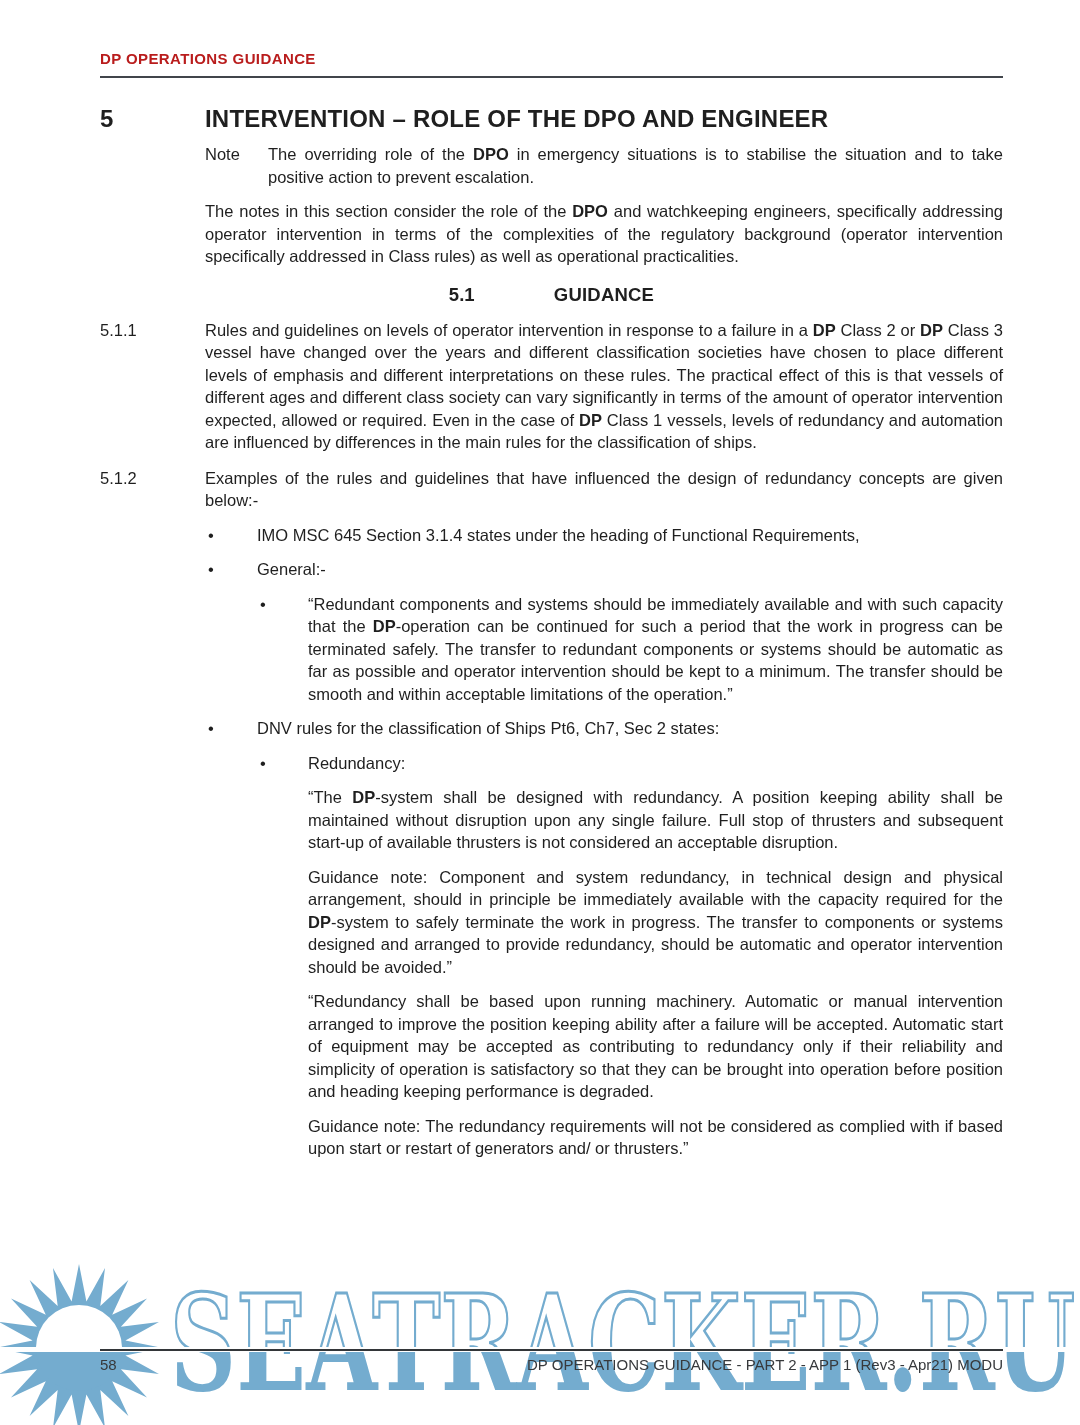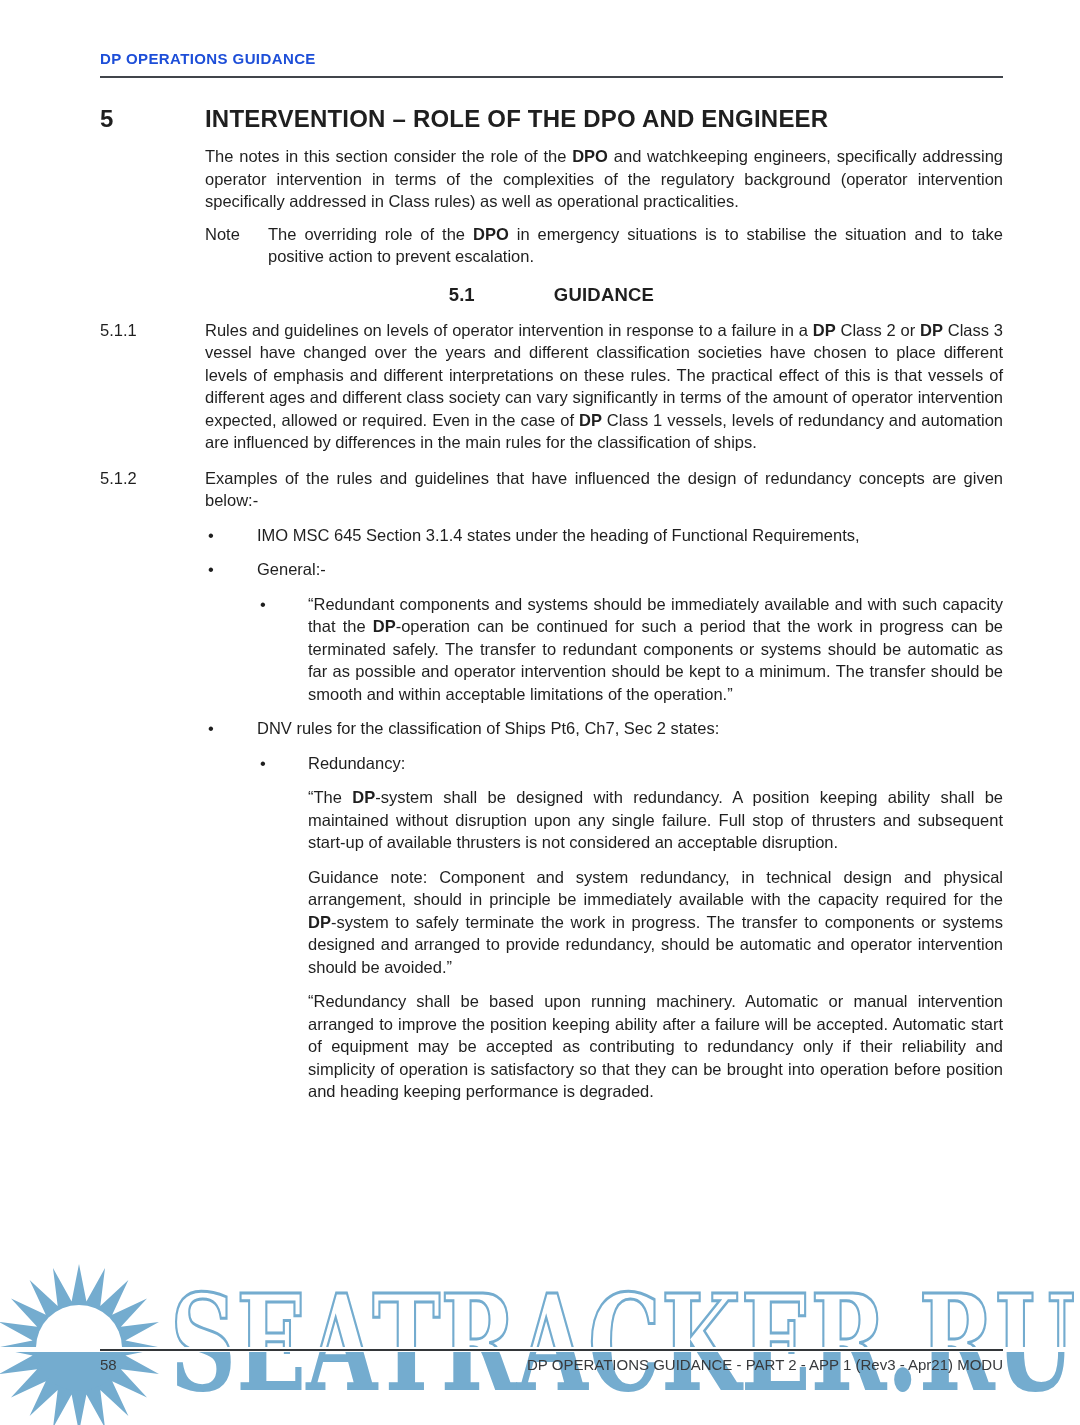--- a/index.html
+++ b/index.html
@@ -9,21 +9,21 @@
   }
   .page { position:relative; width:1080px; height:1425px; overflow:hidden; }
 
   
   .watermark-svg { position:absolute; left:0; top:0; z-index:0; pointer-events:none; }
   .wm-text-outline { fill:#ffffff; font-family:"DejaVu Serif", serif; font-weight:bold; font-size:133px; }
   .wm-text-solid  { font-family:"DejaVu Serif", serif; font-weight:bold; font-size:133px; }
 
   .content { position:relative; z-index:1; margin:0 77px 0 100px; width:903px; }
 
-  .running-head { padding-top:50px; font-size:15px; font-weight:700; color:#1d4ed8; letter-spacing:0.4px; }
+  .running-head { padding-top:50px; font-size:15px; font-weight:700; color:#b91c1c; letter-spacing:0.4px; }
   .head-rule { border:none; border-top:2px solid #41454b; margin:9px 0 0 0; }
 
   .title-row { display:flex; margin-top:27px; align-items:baseline; }
   .title-num { flex:0 0 105px; font-size:24px; font-weight:700; }
   .title-text { font-size:24px; font-weight:700; letter-spacing:0.2px; margin:0; }
 
   .row { display:flex; }
   .gut { flex:0 0 105px; font-size:16.5px; line-height:22.5px; }
   .bodytext { flex:1; font-size:16.5px; line-height:22.5px; text-align:justify; margin:0; }
 
@@ -81,33 +81,33 @@
     <header>
       <div class="running-head">DP OPERATIONS GUIDANCE</div>
       <hr class="head-rule">
     </header>
 
     <div class="title-row">
       <span class="title-num">5</span>
       <h1 class="title-text">INTERVENTION – ROLE OF THE DPO AND ENGINEER</h1>
     </div>
 
-    <div class="row mt-intro">
-      <span class="gut"></span>
-      <p class="bodytext dp-bold">The notes in this section consider the role of the <b>DPO</b> and watchkeeping engineers, specifically addressing operator intervention in terms of the complexities of the regulatory background (operator intervention specifically addressed in Class rules) as well as operational practicalities.</p>
-    </div>
-
     <div class="row mt-note">
       <span class="gut"></span>
       <div class="note-inner">
         <span class="note-label">Note</span>
         <p class="bodytext dp-bold">The overriding role of the <b>DPO</b> in emergency situations is to stabilise the situation and to take positive action to prevent escalation.</p>
       </div>
     </div>
 
+    <div class="row mt-intro">
+      <span class="gut"></span>
+      <p class="bodytext dp-bold">The notes in this section consider the role of the <b>DPO</b> and watchkeeping engineers, specifically addressing operator intervention in terms of the complexities of the regulatory background (operator intervention specifically addressed in Class rules) as well as operational practicalities.</p>
+    </div>
+
     <div class="h2-row mt-h2">
       <span class="h2-num">5.1</span>
       <h2 class="h2-text">GUIDANCE</h2>
     </div>
 
     <div class="row mt-cl">
       <span class="gut">5.1.1</span>
       <p class="bodytext dp-bold">Rules and guidelines on levels of operator intervention in response to a failure in a <b>DP</b> Class 2 or <b>DP</b> Class 3 vessel have changed over the years and different classification societies have chosen to place different levels of emphasis and different interpretations on these rules.  The practical effect of this is that vessels of different ages and different class society can vary significantly in terms of the amount of operator intervention expected, allowed or required.  Even in the case of <b>DP</b> Class 1 vessels, levels of redundancy and automation are influenced by differences in the main rules for the classification of ships.</p>
     </div>
 
@@ -175,20 +175,24 @@
     <div class="row mt-b">
       <span class="gut"></span>
       <div class="q-inner">
         <span class="q-indent"></span>
         <p class="bodytext dp-bold">“Redundancy shall be based upon running machinery.  Automatic or manual intervention arranged to improve the position keeping ability after a failure will be accepted.  Automatic start of equipment may be accepted as contributing to redundancy only if their reliability and simplicity of operation is satisfactory so that they can be brought into operation before position and heading keeping performance is degraded.</p>
       </div>
     </div>
 
     <div class="row mt-b">
       <span class="gut"></span>
+      <div class="q-inner">
+        <span class="q-indent"></span>
+        <p class="bodytext dp-bold">Guidance note: The redundancy requirements will not be considered as complied with if based upon start or restart of generators and/ or thrusters.”</p>
+      </div>
     </div>
 
   </div>
 
   <hr class="footer-rule">
   <div class="footer-row">
     <span>58</span>
     <span>DP OPERATIONS GUIDANCE - PART 2 - APP 1 (Rev3 - Apr21) MODU</span>
   </div>
 

